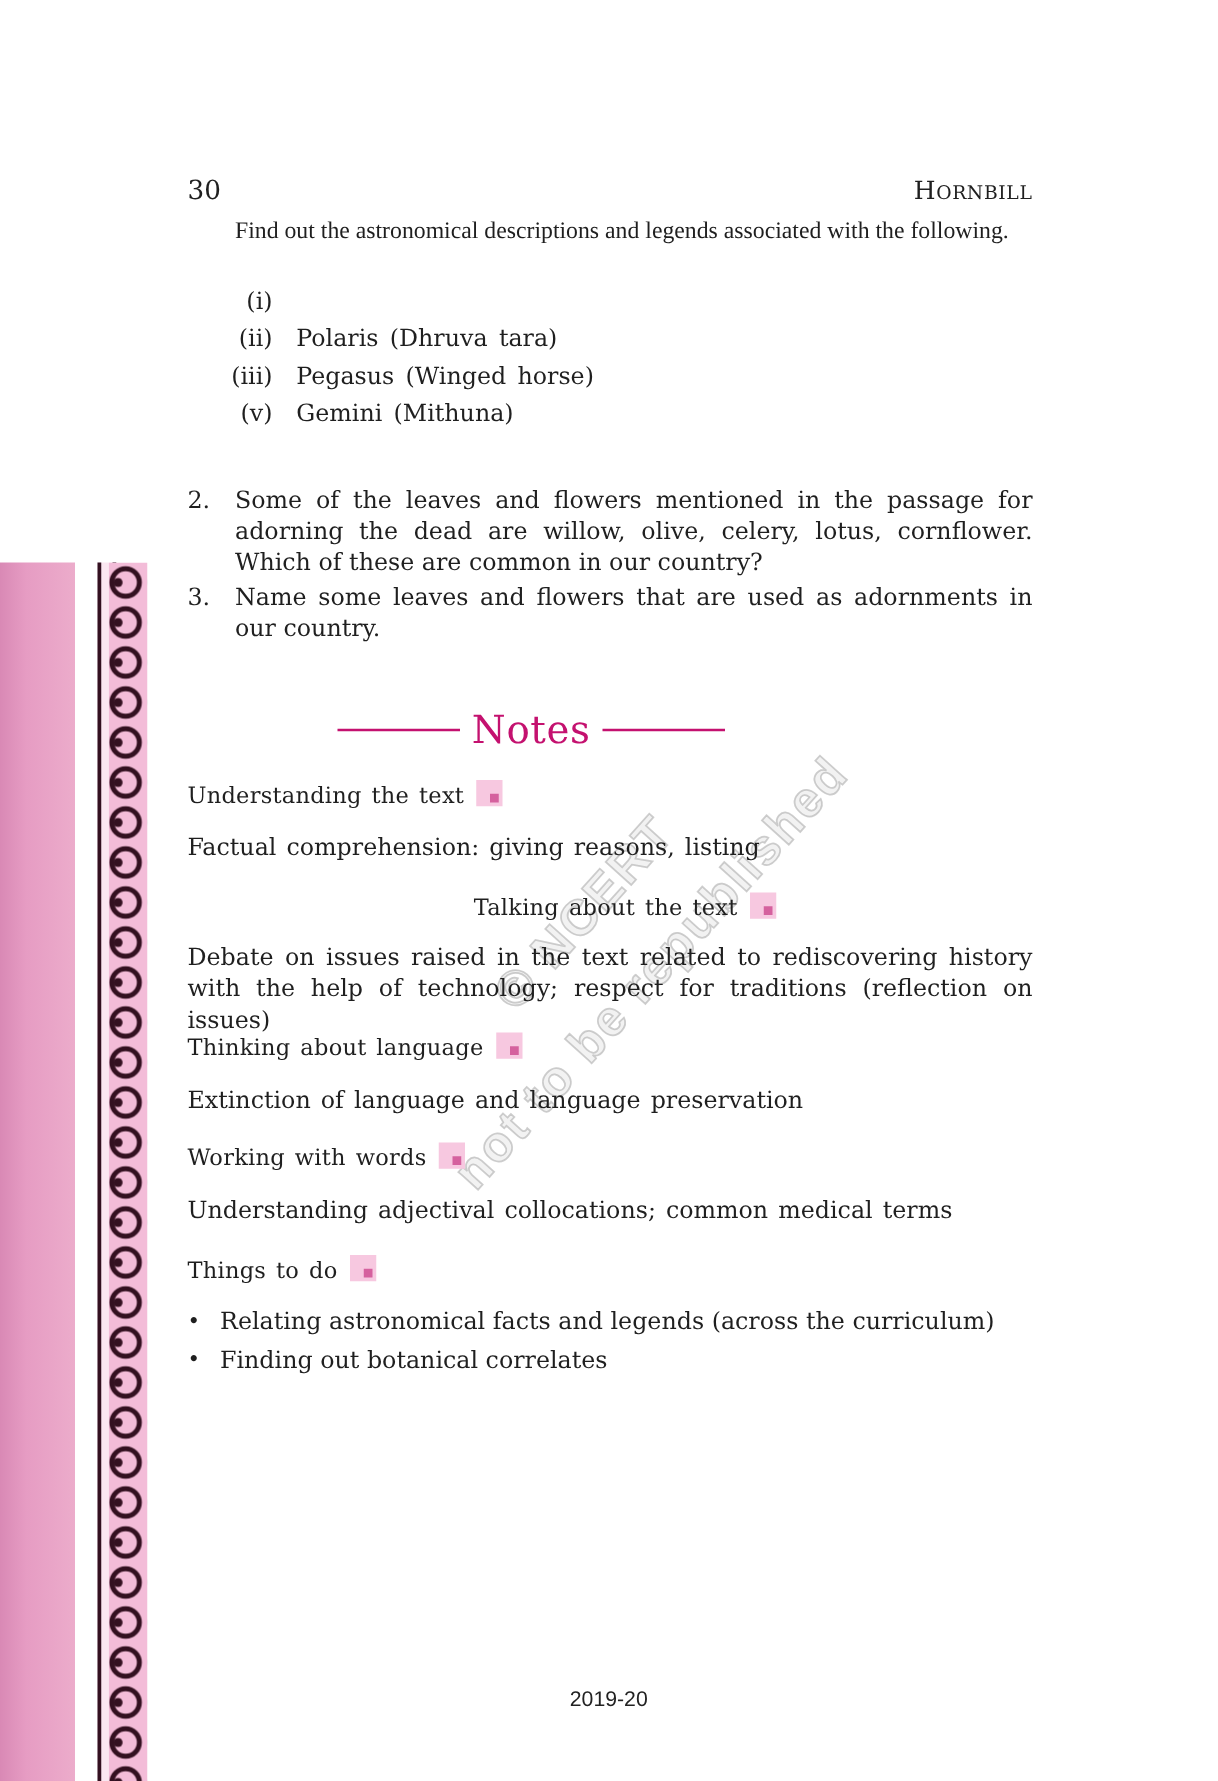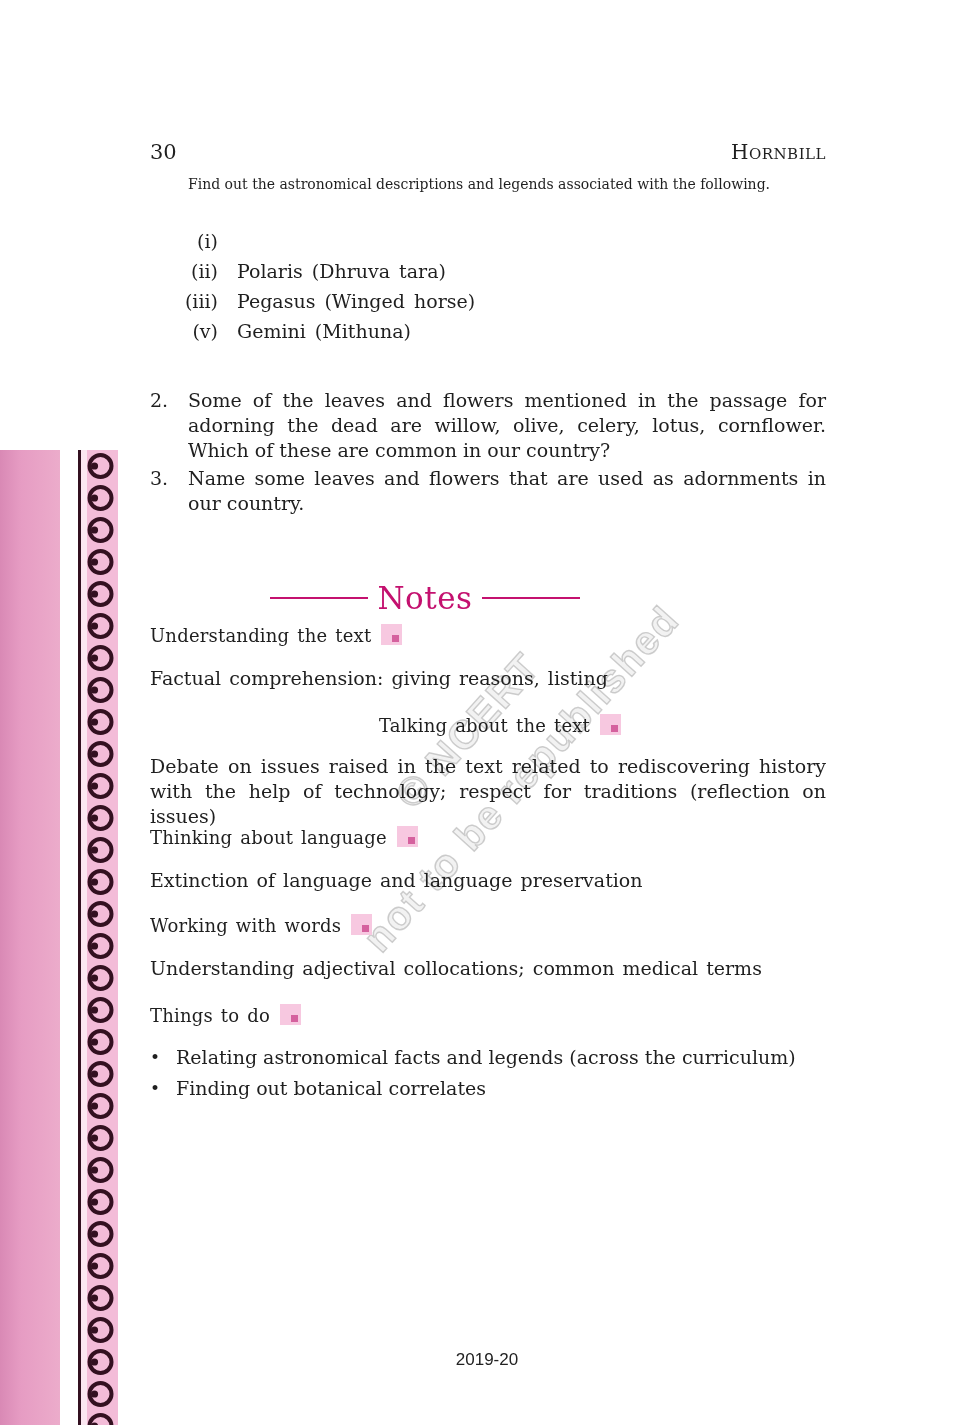--- a/index.html
+++ b/index.html
@@ -13,31 +13,31 @@
   .border-scallop{position:absolute;left:87px;top:450px;bottom:0;width:31px;}
   
   .pg-header{position:absolute;left:150px;top:118px;width:676px;display:flex;
              justify-content:space-between;align-items:baseline;}
   .pg-num{font-size:21px;margin-top:22px;}
   .brand{letter-spacing:.5px;}
   .brand .big{font-size:20px;}
   .brand .small{font-size:15px;}
   
   .intro{position:absolute;left:150px;top:172px;width:676px;padding-left:38px;box-sizing:border-box;
-         font-size:14px;line-height:25px;text-align:justify;}
+         font-size:19px;line-height:25px;text-align:justify;font-family:Liberation Serif, serif;}
   .sublist{position:absolute;left:150px;top:226px;width:676px;font-size:19px;}
   .subrow{display:grid;grid-template-columns:68px 1fr;line-height:30px;}
   .subrow .lbl{text-align:right;}
   .subrow .txt{padding-left:19px;word-spacing:3px;}
   .question{position:absolute;left:150px;width:676px;display:grid;grid-template-columns:38px 1fr;
             font-size:19px;line-height:25px;}
   .q2{top:388px;} .q3{top:466px;}
   .question .txt{text-align:justify;}
   
-  .notes-title{position:absolute;left:0;top:580px;width:850px;display:flex;align-items:center;
+  .notes-title{position:absolute;left:0;top:566px;width:850px;display:flex;align-items:center;
                justify-content:center;gap:9px;color:#c4116f;}
   .notes-title .word{font-size:31px;letter-spacing:.5px;}
   .rule{width:98px;height:2px;background:#c4116f;}
   .sec-head{position:absolute;left:150px;width:700px;font-size:18px;letter-spacing:.2px;word-spacing:2px;}
   .sec-body{position:absolute;left:150px;width:676px;font-size:19px;line-height:25px;word-spacing:2px;}
   .h1{top:624px;} .b1{top:666px;}
   .h2{top:714px;text-align:center;} .b2{top:754px;text-align:justify;}
   .h3{top:826px;} .b3{top:868px;}
   .h4{top:914px;} .b4{top:956px;}
   .h5{top:1004px;}

